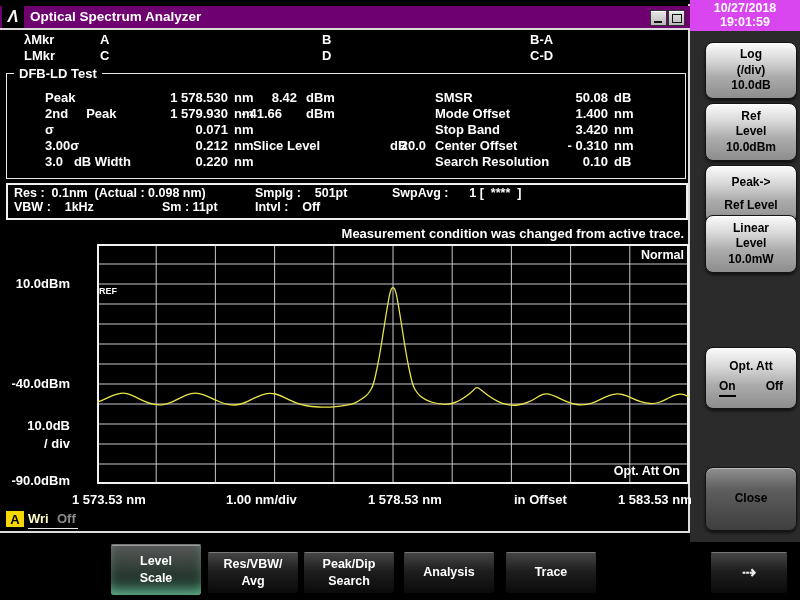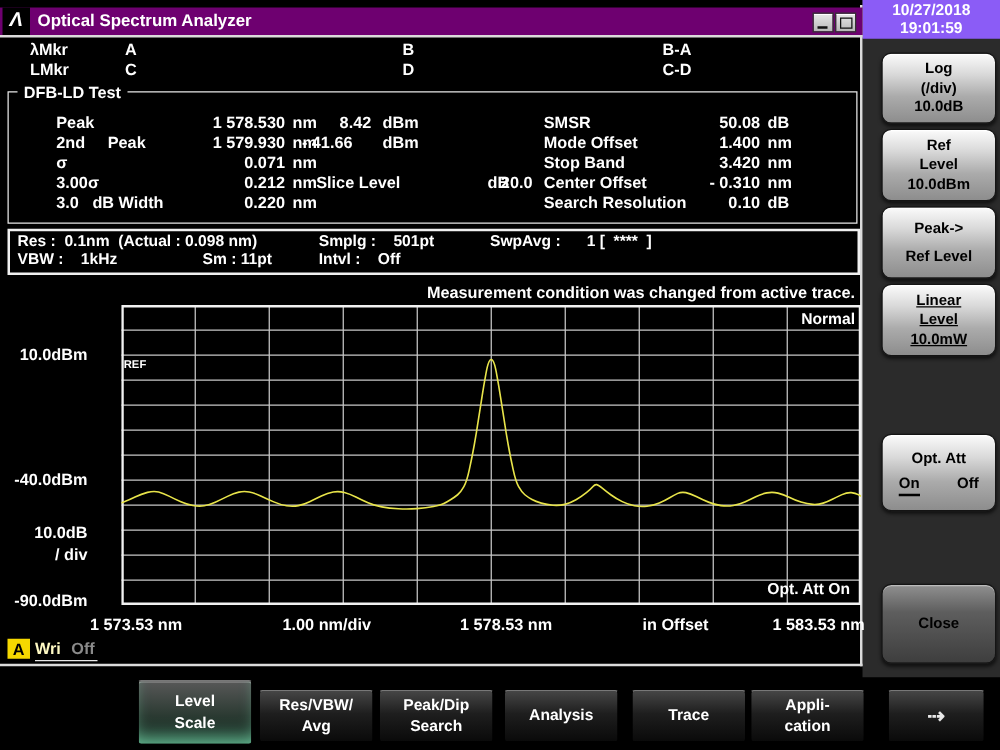--- a/index.html
+++ b/index.html
@@ -52,21 +52,21 @@
         background:linear-gradient(180deg,#585858 0%,#2b3a32 55%,#122a20 100%);
         box-shadow:inset 0 -11px 14px -6px rgba(128,229,181,.8),inset 0 1px 0 #9a9a9a;}
   .arrowbtn{font-size:17px;color:#e8e8e8;}
 </style>
 </head>
 <body>
 
 <div id="stage">
 
   <div class="abs" style="left:690px;top:0;width:110px;height:542px;background:#2b2b2b;"></div>
-  <div class="abs" style="left:690px;top:0;width:110px;height:31px;background:#8b5cf6;">
+  <div class="abs" style="left:690px;top:0;width:110px;height:31px;background:#d946ef;">
     <div class="abs t" style="left:0;top:2px;width:110px;text-align:center;font-size:12.5px;">10/27/2018</div>
     <div class="abs t" style="left:0;top:16px;width:110px;text-align:center;font-size:12.5px;">19:01:59</div>
   </div>
 
   <div class="abs vline" style="left:688px;top:4px;width:2px;height:529px;"></div>
   <div class="abs hline" style="left:0;top:531px;width:690px;height:2px;"></div>
   <div class="abs hline" style="left:0;top:28px;width:690px;height:2px;"></div>
 
   <div class="abs titlebar">
     <div class="logo">Λ</div>
@@ -196,21 +196,21 @@
   </div>
   <div class="sbtn" style="top:103px;height:56px;">
     <span>Ref</span>
     <span>Level</span>
     <span>10.0dBm</span>
   </div>
   <div class="sbtn" style="top:165px;height:56px;line-height:1.9;">
     <span>Peak-&gt;</span>
     <span>Ref Level</span>
   </div>
-  <div class="sbtn" style="top:227px;height:56px;text-decoration:underline;">
+  <div class="sbtn" style="top:215px;height:56px;">
     <span>Linear</span>
     <span>Level</span>
     <span>10.0mW</span>
   </div>
   <div class="sbtn" style="top:347px;height:60px;">
     <span>Opt. Att</span>
     <span class="onoff">
       <span class="on-state">On</span>
       <span class="off-state">Off</span>
     </span>
@@ -231,21 +231,17 @@
   <div class="bbtn" style="left:303px;">
     <span>Peak/Dip</span>
     <span>Search</span>
   </div>
   <div class="bbtn" style="left:403px;">
     <span>Analysis</span>
   </div>
   <div class="bbtn" style="left:505px;">
     <span>Trace</span>
   </div>
-  <div class="bbtn" style="left:600px;">
-    <span>Appli-</span>
-    <span>cation</span>
-  </div>
   <div class="bbtn" style="left:710px;width:76px;">
     <span class="arrowbtn">⇢</span>
   </div>
 
 </div>
 
 </body></html>

